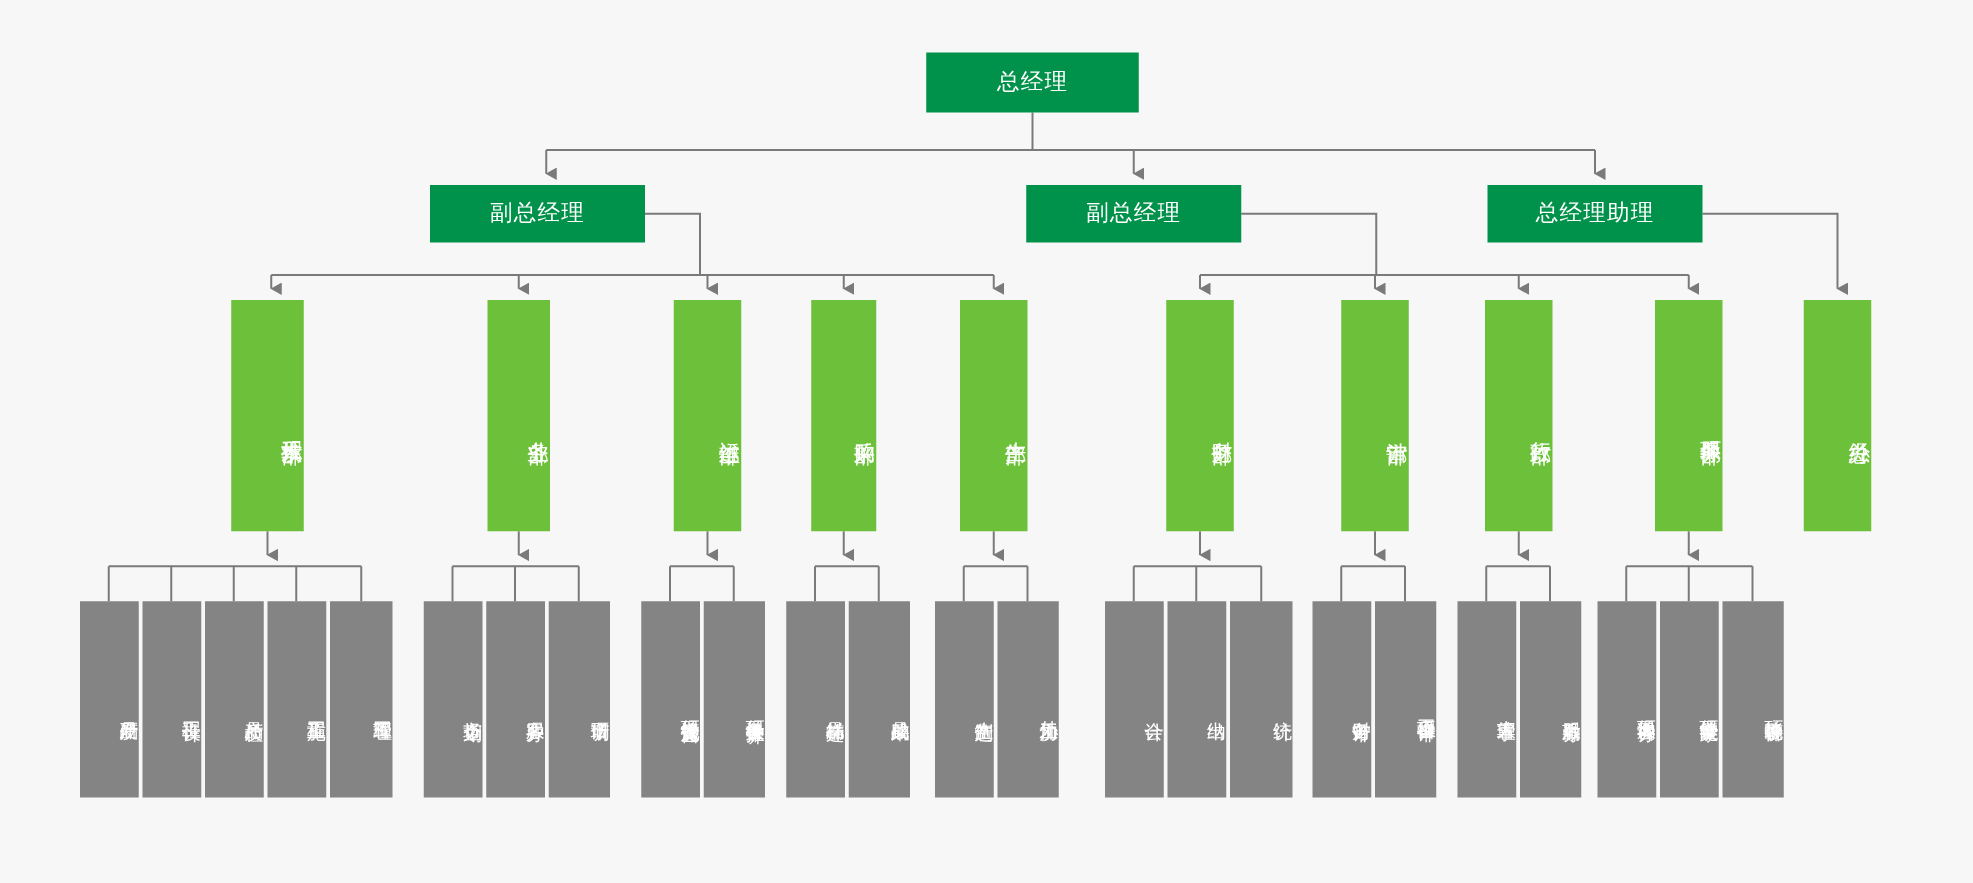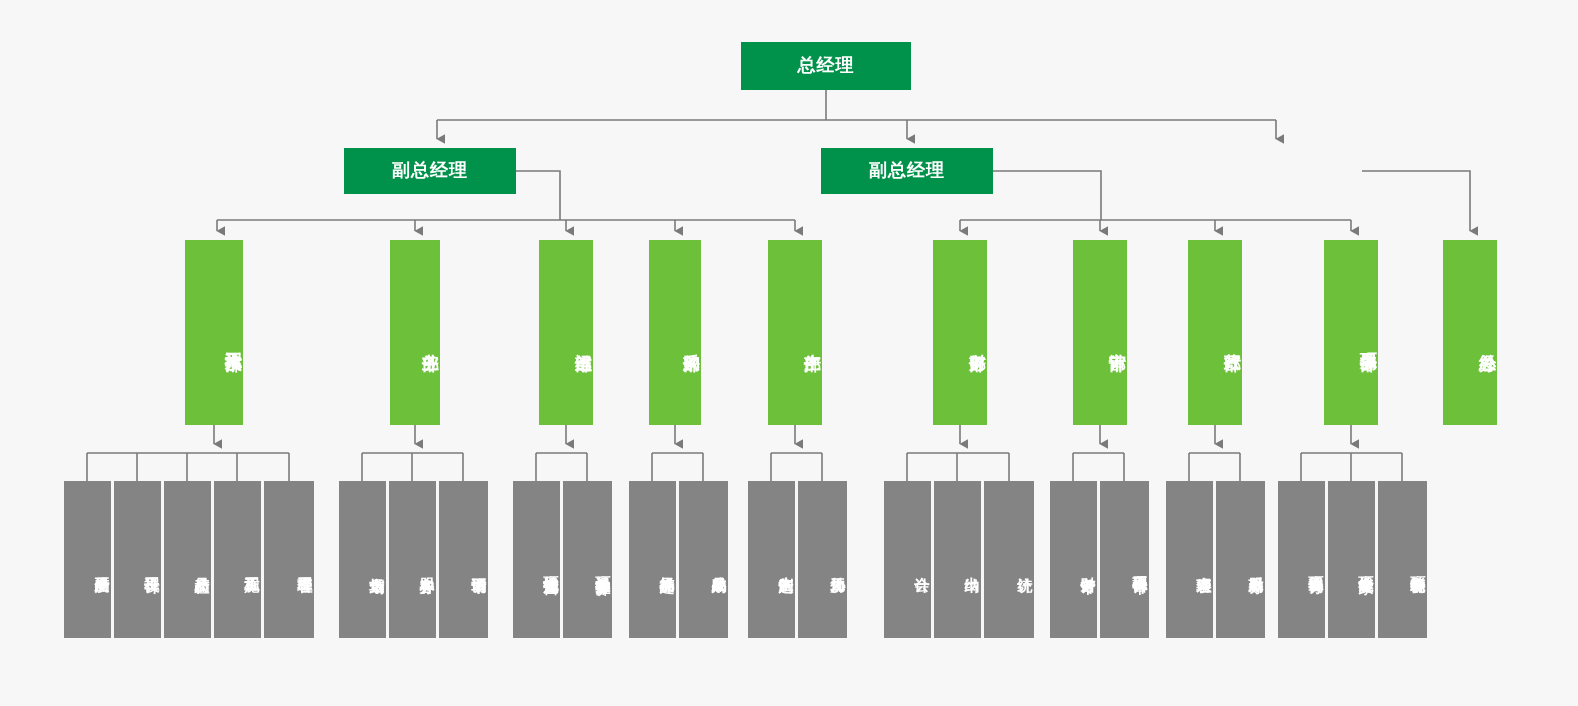--- a/index.html
+++ b/index.html
@@ -57,21 +57,20 @@
     font-size: 15px;
     letter-spacing: 0.5px;
     writing-mode: vertical-rl;
     text-orientation: upright;
     align-items: flex-start;
     justify-content: center;
     padding-top: 12px;
   }
   .vtext {
     display: block;
-    font-weight: bold;
   }
 </style>
 </head>
 <body>
 
 <div id="chart-root">
 
   <svg id="connectors" viewBox="0 0 1578 706" xmlns="http://www.w3.org/2000/svg">
     <defs>
       <marker id="arrow" markerWidth="10" markerHeight="9" refX="5" refY="8.4" orient="auto" markerUnits="userSpaceOnUse">
@@ -158,20 +157,23 @@
 
   <div class="node level-exec" style="left:741px;top:42px;width:170px;height:48px;">
     <span class="vtext">总经理</span>
   </div>
   <div class="node level-exec" style="left:344px;top:148px;width:172px;height:46px;">
     <span class="vtext">副总经理</span>
   </div>
   <div class="node level-exec" style="left:821px;top:148px;width:172px;height:46px;">
     <span class="vtext">副总经理</span>
   </div>
+  <div class="node level-exec" style="left:1190px;top:148px;width:172px;height:46px;">
+    <span class="vtext">总经理助理</span>
+  </div>
 
   <div class="node level-dept" style="left:185px;top:240px;width:58px;height:185px;">
     <span class="vtext">工程技术部</span>
   </div>
   <div class="node level-dept" style="left:390px;top:240px;width:50px;height:185px;">
     <span class="vtext">业务部</span>
   </div>
   <div class="node level-dept" style="left:539px;top:240px;width:54px;height:185px;">
     <span class="vtext">运维部</span>
   </div>

